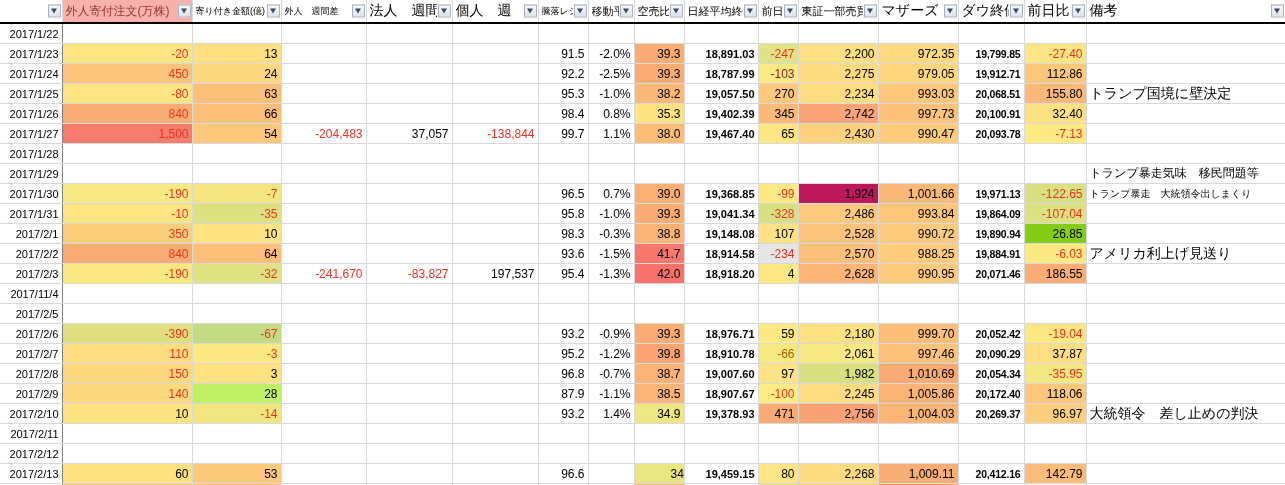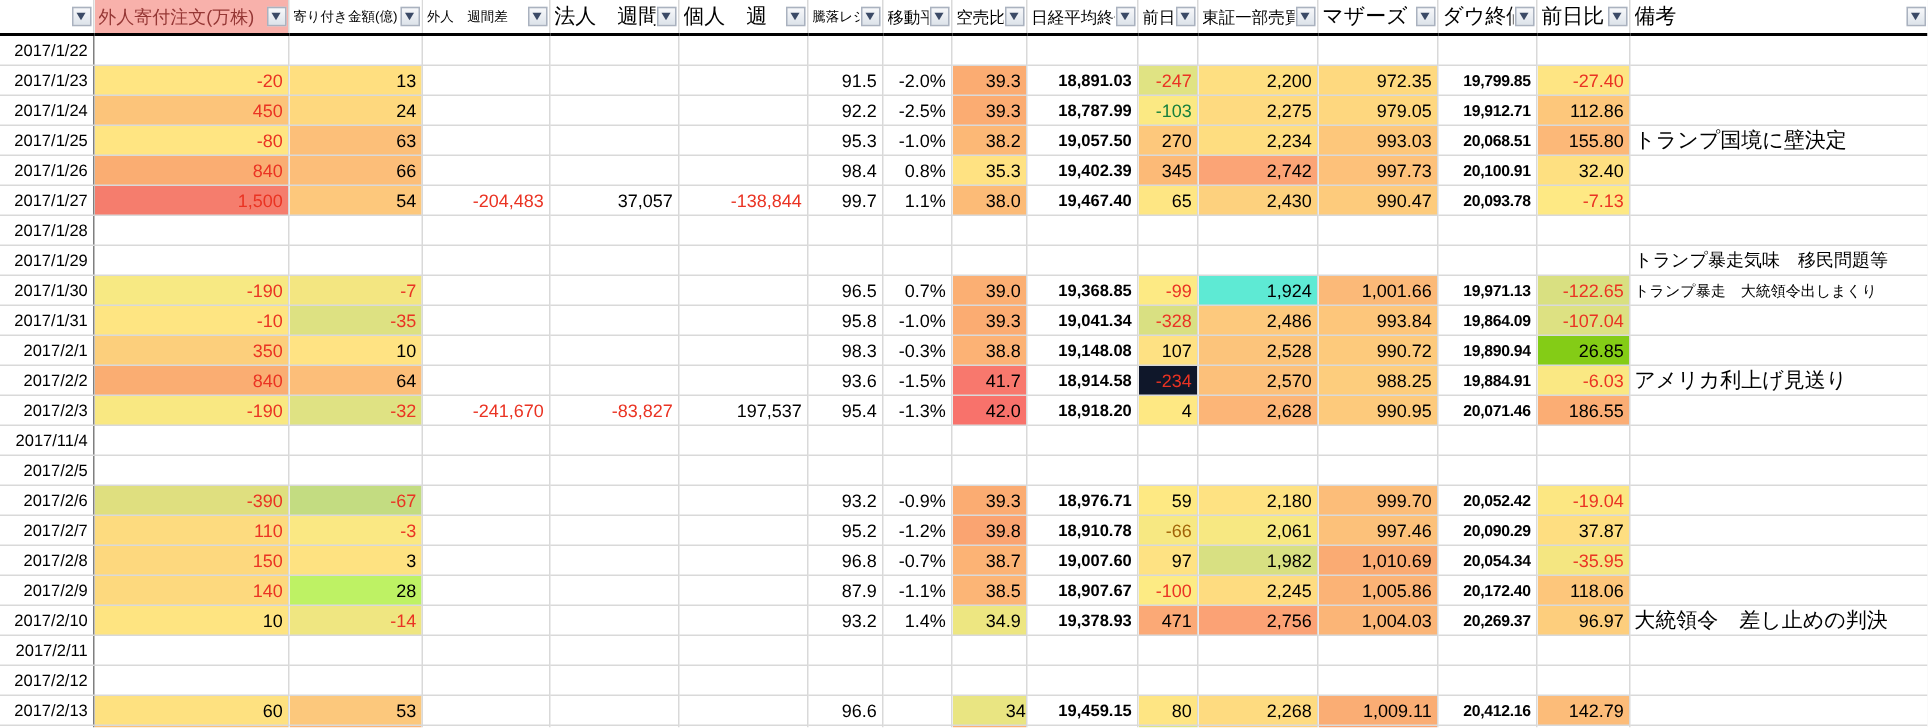--- a/index.html
+++ b/index.html
@@ -116,21 +116,21 @@
           <td class="c-date">2017/1/24</td>
           <td class="c-num" style="background: rgb(252, 196, 122); color: rgb(234, 51, 35);">450</td>
           <td class="c-num" style="background: rgb(254, 216, 126);">24</td>
           <td class="c-num"></td>
           <td class="c-num"></td>
           <td class="c-num"></td>
           <td class="c-num">92.2</td>
           <td class="c-num">-2.5%</td>
           <td class="c-num" style="background: rgb(251, 172, 114);">39.3</td>
           <td class="c-num c-bold">18,787.99</td>
-          <td class="c-num" style="background: rgb(251, 233, 131); color: #15803d;">-103</td>
+          <td class="c-num" style="background: rgb(251, 233, 131); color: #7f1d1d;">-103</td>
           <td class="c-num" style="background: rgb(254, 218, 128);">2,275</td>
           <td class="c-num" style="background: rgb(254, 215, 127);">979.05</td>
           <td class="c-num c-bold c-dow">19,912.71</td>
           <td class="c-num" style="background: rgb(253, 199, 123);">112.86</td>
           <td class="c-remark"></td>
         </tr>
         <tr>
           <td class="c-date">2017/1/25</td>
           <td class="c-num" style="background: rgb(255, 229, 130); color: rgb(234, 51, 35);">-80</td>
           <td class="c-num" style="background: rgb(252, 191, 121);">63</td>
@@ -225,21 +225,21 @@
           <td class="c-num" style="background: rgb(247, 233, 131); color: rgb(234, 51, 35);">-190</td>
           <td class="c-num" style="background: rgb(243, 230, 129); color: rgb(234, 51, 35);">-7</td>
           <td class="c-num"></td>
           <td class="c-num"></td>
           <td class="c-num"></td>
           <td class="c-num">96.5</td>
           <td class="c-num">0.7%</td>
           <td class="c-num" style="background: rgb(251, 175, 115);">39.0</td>
           <td class="c-num c-bold">19,368.85</td>
           <td class="c-num" style="background: rgb(253, 234, 132); color: rgb(234, 51, 35);">-99</td>
-          <td class="c-num" style="background: #5eead4;">1,924</td>
+          <td class="c-num" style="background: #be185d;">1,924</td>
           <td class="c-num" style="background: rgb(251, 185, 120);">1,001.66</td>
           <td class="c-num c-bold c-dow">19,971.13</td>
           <td class="c-num" style="background: rgb(217, 224, 129); color: rgb(234, 51, 35);">-122.65</td>
           <td class="c-remark r-sm">トランプ暴走　大統領令出しまくり</td>
         </tr>
         <tr>
           <td class="c-date">2017/1/31</td>
           <td class="c-num" style="background: rgb(254, 229, 130); color: rgb(234, 51, 35);">-10</td>
           <td class="c-num" style="background: rgb(221, 225, 130); color: rgb(234, 51, 35);">-35</td>
           <td class="c-num"></td>
@@ -278,21 +278,21 @@
           <td class="c-date">2017/2/2</td>
           <td class="c-num" style="background: rgb(250, 173, 114); color: rgb(234, 51, 35);">840</td>
           <td class="c-num" style="background: rgb(252, 190, 121);">64</td>
           <td class="c-num"></td>
           <td class="c-num"></td>
           <td class="c-num"></td>
           <td class="c-num">93.6</td>
           <td class="c-num">-1.5%</td>
           <td class="c-num" style="background: rgb(248, 120, 109);">41.7</td>
           <td class="c-num c-bold">18,914.58</td>
-          <td class="c-num" style="background: #0f172a; color: rgb(234, 51, 35);">-234</td>
+          <td class="c-num" style="background: #e5e5e5; color: rgb(234, 51, 35);">-234</td>
           <td class="c-num" style="background: rgb(252, 192, 122);">2,570</td>
           <td class="c-num" style="background: rgb(253, 205, 125);">988.25</td>
           <td class="c-num c-bold c-dow">19,884.91</td>
           <td class="c-num" style="background: rgb(250, 232, 131); color: rgb(234, 51, 35);">-6.03</td>
           <td class="c-remark r-lg">アメリカ利上げ見送り</td>
         </tr>
         <tr>
           <td class="c-date">2017/2/3</td>
           <td class="c-num" style="background: rgb(249, 232, 130); color: rgb(234, 51, 35);">-190</td>
           <td class="c-num" style="background: rgb(223, 226, 131); color: rgb(234, 51, 35);">-32</td>

